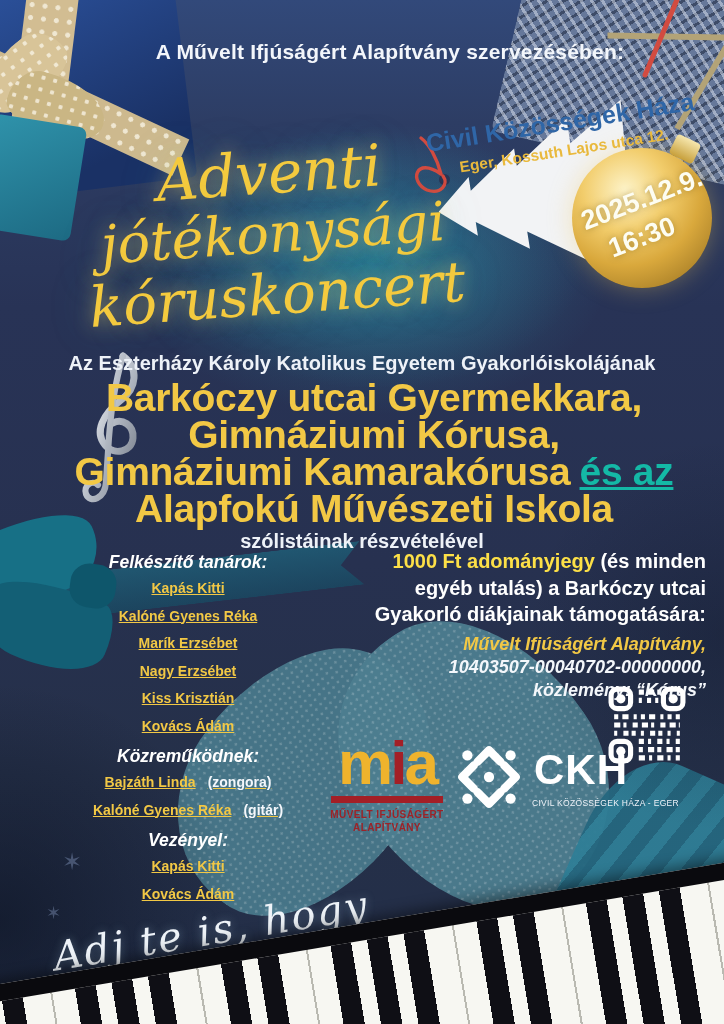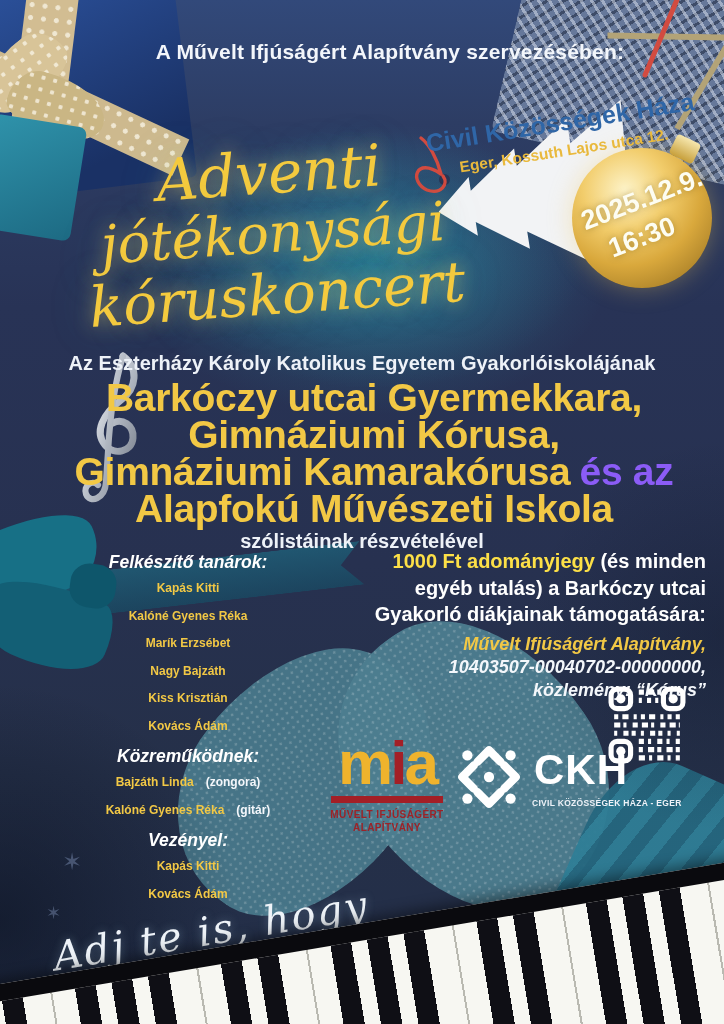--- a/index.html
+++ b/index.html
@@ -81,47 +81,47 @@
     text-shadow:0 0 18px rgba(250,220,110,0.55),0 0 44px rgba(70,190,210,0.35);}
   .script-title .t1{font-size:58px;line-height:62px;}
   .script-title .t2{font-size:54px;line-height:60px;}
   .script-title .t3{font-size:56px;line-height:62px;}
 
   .clef{left:76px;top:350px;}
 
   .school{left:0;top:352px;width:100%;text-align:center;}
   .school .intro{color:#eef2f8;font-size:20px;font-weight:600;margin-bottom:4px;}
   .school .choir{color:#f2c845;font-size:39px;font-weight:700;line-height:37px;letter-spacing:-0.3px;padding-left:24px;}
-  .school .suffix{color:#8b5cf6;margin-left:9px;}
+  .school .suffix{color:#14b8a6;margin-left:9px;text-decoration:underline;}
   .school .outro{color:#eef2f8;font-size:20px;font-weight:600;margin-top:3px;}
 
   .left-col{left:46px;top:546px;width:284px;text-align:center;}
   .col-heading{color:#ffffff;font-size:17.5px;font-weight:700;font-style:italic;line-height:26px;margin-top:3px;}
-  .person{color:#f2c845;font-size:12px;font-weight:700;line-height:27.5px;}
+  .person{color:#f2c845;font-size:14px;font-weight:700;line-height:27.5px;text-decoration:underline;}
   .person .role{color:#f4f7fb;margin-left:12px;}
 
   .right-col{left:334px;top:548px;width:372px;text-align:right;}
   .donate-para{color:#ffffff;font-size:20px;font-weight:700;line-height:26.5px;}
   .donate-para .amount{color:#fde047;}
   .foundation{color:#f2c845;font-size:18px;font-weight:700;font-style:italic;line-height:23px;margin-top:5px;}
   .account{color:#f4f7fb;font-size:18px;font-weight:700;font-style:italic;line-height:23px;}
   .reference{color:#f4f7fb;font-size:18px;font-weight:700;font-style:italic;line-height:23px;}
 
   .qr{left:608px;top:686px;}
 
   .mia-logo{left:320px;top:733px;width:134px;text-align:center;}
   .mia-word{font-size:62px;font-weight:800;line-height:60px;letter-spacing:-3px;}
   .mia-word .gold{color:#efb32d;}
   .mia-word .red{color:#a31f26;}
   .mia-bar{width:112px;height:7px;background:#a31f26;margin:3px auto 5px auto;}
   .mia-caption{color:#9c2328;font-size:10px;font-weight:700;line-height:13px;letter-spacing:0.4px;}
 
   .ckh-logo{left:452px;top:740px;width:210px;height:90px;}
   .ckh-abbr{left:82px;top:6px;color:#ffffff;font-size:42px;font-weight:800;letter-spacing:1px;}
-  .ckh-sub{left:80px;top:58px;width:150px;color:#eef2f8;font-size:8.5px;font-weight:700;letter-spacing:0.3px;}
+  .ckh-sub{left:80px;top:58px;width:150px;color:#eef2f8;font-size:8.5px;font-weight:400;letter-spacing:0.3px;}
 
   .slogan{left:50px;top:934px;width:640px;transform:rotate(-9.5deg);transform-origin:0 0;
     font-family:"DejaVu Serif",serif;font-style:italic;font-size:40px;letter-spacing:2px;
     color:#eef3f8;text-shadow:0 0 10px rgba(180,220,240,0.35);}
 
   .piano{left:-60px;top:994px;width:990px;height:300px;transform:rotate(-9.5deg);transform-origin:0 0;
     background:repeating-linear-gradient(90deg,#f7f7f2 0 35px,#b9b9b1 35px 37px);
     box-shadow:0 -4px 14px rgba(0,0,0,0.45);}
   .piano-strip{position:absolute;left:0;top:0;width:100%;height:17px;background:#0a0a0e;}
   .piano-blacks{position:absolute;left:0;top:17px;width:100%;height:170px;
@@ -208,21 +208,21 @@
     <div class="choir"><span>Gimnáziumi Kamarakórusa</span><span class="suffix">és az</span></div>
     <div class="choir">Alapfokú Művészeti Iskola</div>
     <div class="outro">szólistáinak részvételével</div>
   </div>
 
   <div class="abs left-col">
     <div class="col-heading">Felkészítő tanárok:</div>
     <div class="person">Kapás Kitti</div>
     <div class="person">Kalóné Gyenes Réka</div>
     <div class="person">Marík Erzsébet</div>
-    <div class="person">Nagy Bajzáth</div>
+    <div class="person">Nagy Erzsébet</div>
     <div class="person">Kiss Krisztián</div>
     <div class="person">Kovács Ádám</div>
     <div class="col-heading">Közreműködnek:</div>
     <div class="person"><span>Bajzáth Linda</span><span class="role">(zongora)</span></div>
     <div class="person"><span>Kalóné Gyenes Réka</span><span class="role">(gitár)</span></div>
     <div class="col-heading">Vezényel:</div>
     <div class="person">Kapás Kitti</div>
     <div class="person">Kovács Ádám</div>
   </div>
 

